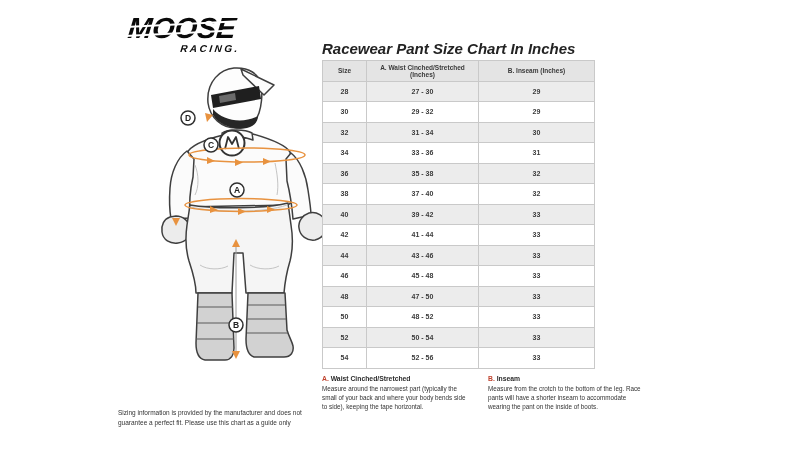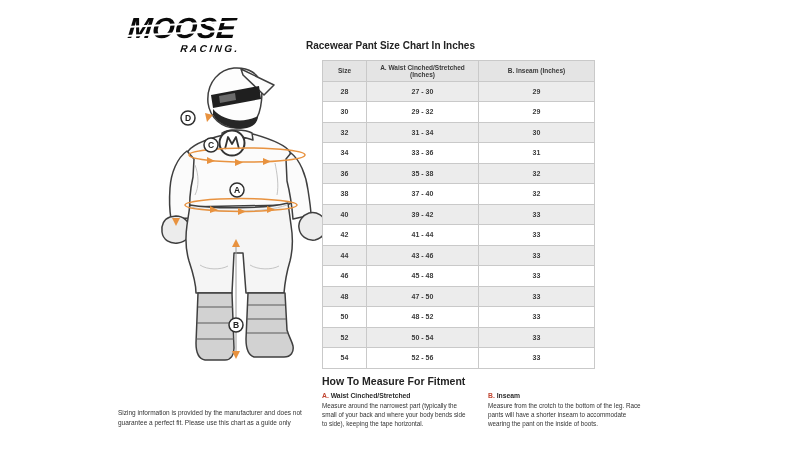--- a/index.html
+++ b/index.html
@@ -24,21 +24,21 @@
   }
   
   .figure { position:absolute; left:95px; top:55px; width:245px; height:315px; }
   
   .disclaimer {
     position:absolute; left:118px; top:408px; width:200px;
     font-size:6.5px; line-height:1.55; color:#333;
   }
   
   .chart-title {
-    position:absolute; left:306px; top:40px; font-size:10px; font-weight:bold; color:#232323;
+    position:absolute; left:322px; top:40px; font-size:15px; font-weight:bold; color:#232323;font-style:italic;
   }
   table.size-table {
     position:absolute; left:322px; top:60px; width:272px;
     border-collapse:collapse; table-layout:fixed;
   }
   .size-table col.c1 { width:44px; }
   .size-table col.c2 { width:112px; }
   .size-table col.c3 { width:116px; }
   .size-table th, .size-table td {
     border:1px solid #c9c9c9; text-align:center; vertical-align:middle;
@@ -230,21 +230,20 @@
         </tr>
         <tr>
           <td>54</td>
           <td>52 - 56</td>
           <td>33</td>
         </tr>
       </tbody>
   </table>
 
   <div class="measure">
-    <div class="measure-heading">How To Measure For Fitment</div>
     <div class="measure-cols">
       <div class="measure-col">
         <div class="measure-sub">
           <span class="measure-letter">A.</span>
           <span>Waist Cinched/Stretched</span>
         </div>
         <div class="measure-body">Measure around the narrowest part (typically the small of your back and where your body bends side to side), keeping the tape horizontal.</div>
       </div>
       <div class="measure-col b">
         <div class="measure-sub">

